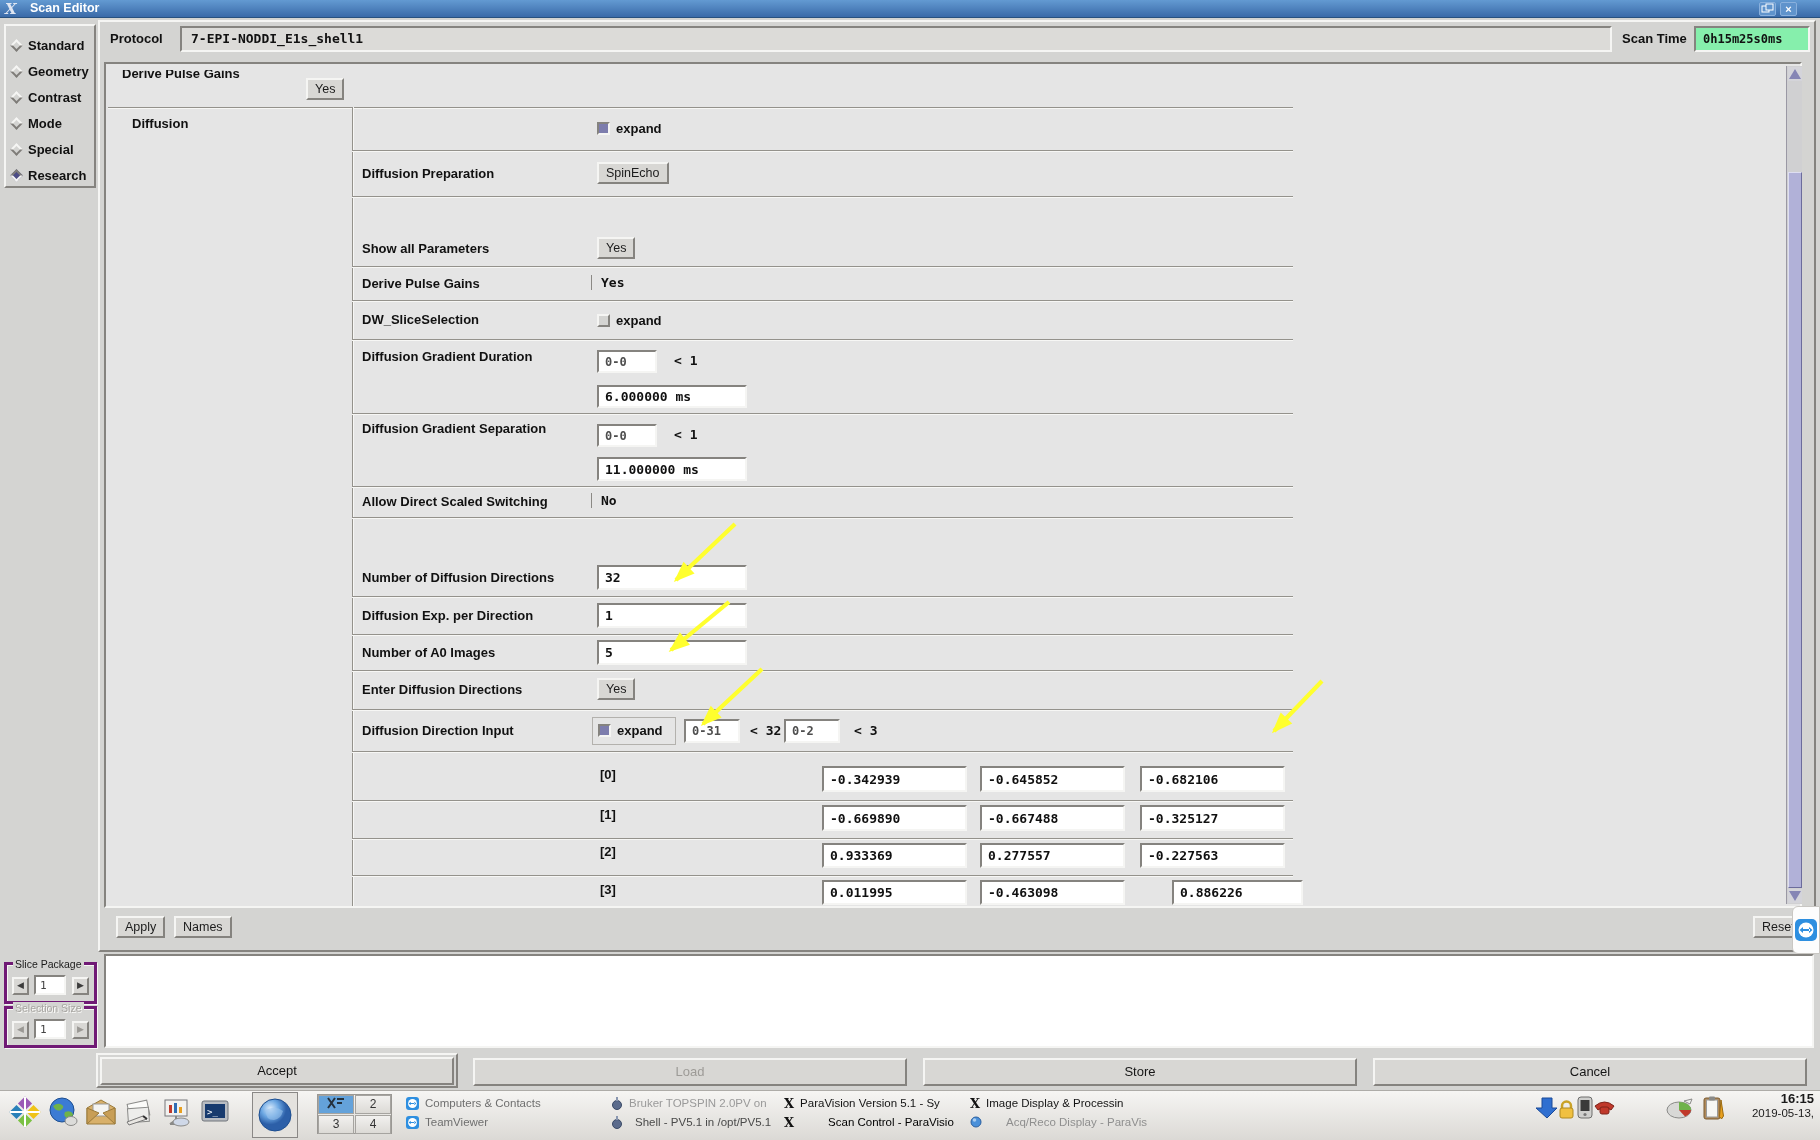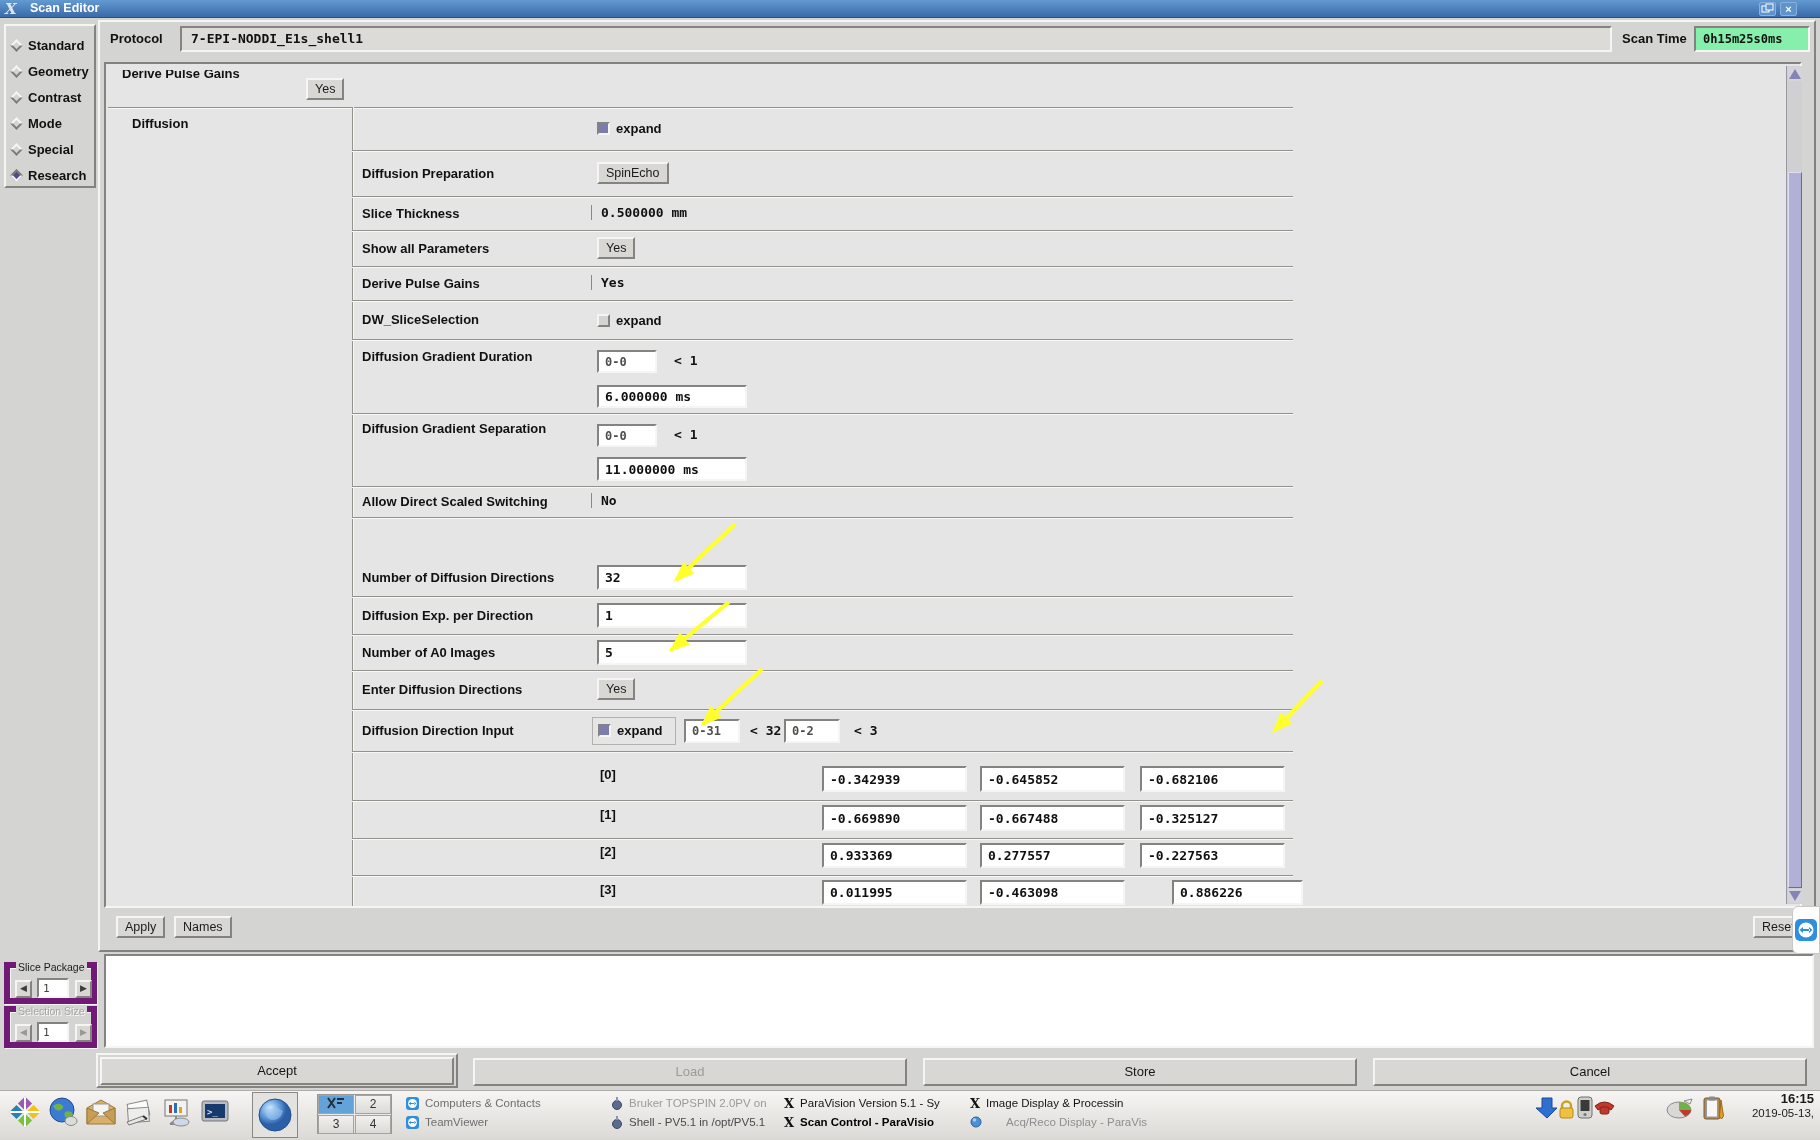--- a/index.html
+++ b/index.html
@@ -80,21 +80,21 @@
 
   
   .tv-tab { position:absolute; left:1792px; top:906px; width:28px; height:48px; background:#fdfdfd;
             border:1px solid #c9c7c3; border-radius:6px 0 0 6px; }
 
   
   .msgbox { position:absolute; left:104px; top:954px; width:1710px; height:94px; background:#fff;
             border:2px solid; border-color:#85837f #f5f5f3 #f5f5f3 #85837f; }
 
   
-  .gbox { position:absolute; left:4px; width:93px; height:42px; border:6px solid #701a75;
+  .gbox { position:absolute; left:4px; width:93px; height:42px; border:3px solid #701a75;
           box-shadow:1px 1px 0 #f7f7f5 inset, 1px 1px 0 #f7f7f5; }
   .gbox-legend { position:absolute; top:-7px; left:6px; background:#d4d4d2; padding:0 2px;
                  font-size:10.5px; color:#1a1a1a; white-space:nowrap; }
   .gbox.dis .gbox-legend { color:#a8a6a2; text-shadow:1px 1px 0 #fbfbf9; }
   .spin-btn { position:absolute; width:17px; height:18px; background:#d8d7d4; border:2px solid;
               border-color:#f5f5f3 #85837f #85837f #f5f5f3; font-size:9px; line-height:13px;
               text-align:center; color:#3c3c3c; }
   .spin-in { position:absolute; width:32px; height:20px; background:#fff; border:2px solid;
              border-color:#85837f #f5f5f3 #f5f5f3 #85837f; font-family:"DejaVu Sans Mono",monospace;
              font-size:11px; padding-left:4px; color:#444; outline:none; }
@@ -186,24 +186,20 @@
     <div class="srow" style="top:37px; height:44px;">
       <span class="cb on" style="left:245px; top:15px;"></span>
       <span class="cblab" style="left:264px; top:14px;">expand</span>
     </div>
 
     <div class="srow" style="top:81px; height:46px;">
       <span class="plab" style="top:15px;">Diffusion Preparation</span>
       <span class="btn" style="left:245px; top:11px;">SpinEcho</span>
     </div>
 
-    <div class="srow" style="top:127px; height:34px;">
-      <span class="plab" style="top:9px;">Slice Thickness</span>
-      <span class="pval" style="top:8px;">0.500000 mm</span>
-    </div>
 
     <div class="srow" style="top:161px; height:36px;">
       <span class="plab" style="top:10px;">Show all Parameters</span>
       <span class="btn" style="left:245px; top:6px;">Yes</span>
     </div>
 
     <div class="srow" style="top:197px; height:34px;">
       <span class="plab" style="top:9px;">Derive Pulse Gains</span>
       <span class="pval" style="top:8px;">Yes</span>
     </div>
@@ -439,30 +435,30 @@
       <circle cx="6" cy="8" r="4.5" fill="#5b6b8c" stroke="#3a4a66"></circle>
       <rect x="5" y="0" width="2" height="4" fill="#8a97b0"></rect>
     </svg>
   <span class="tlabel" style="color:#9a9a9a;">Bruker TOPSPIN 2.0PV on</span>
 </div>
 <div class="task" style="left:611px; top:1113px; width:168px;">
   <svg width="12" height="13" viewBox="0 0 12 13">
       <circle cx="6" cy="8" r="4.5" fill="#5b6b8c" stroke="#3a4a66"></circle>
       <rect x="5" y="0" width="2" height="4" fill="#8a97b0"></rect>
     </svg>
-  <span class="tlabel" style="color:#4a4a4a;">Shell - PV5.1 in /opt/PV5.1</span>
+  <span class="tlabel" style="color:#4a4a4a;margin-left:6px;">Shell - PV5.1 in /opt/PV5.1</span>
 </div>
 
 <div class="task" style="left:784px; top:1094px; width:178px;">
   <span style="font-family:'DejaVu Serif',serif; font-weight:bold; font-size:13px; color:#111;">X</span>
   <span class="tlabel" style="color:#141414;">ParaVision Version 5.1 - Sy</span>
 </div>
 <div class="task" style="left:784px; top:1113px; width:178px;">
   <span style="font-family:'DejaVu Serif',serif; font-weight:bold; font-size:13px; color:#111;">X</span>
-  <span class="tlabel" style="color:#000; font-weight:bold;">Scan Control - ParaVisio</span>
+  <span class="tlabel" style="color:#000; font-weight:normal;margin-left:28px;">Scan Control - ParaVisio</span>
 </div>
 
 <div class="task" style="left:970px; top:1094px; width:210px;">
   <span style="font-family:'DejaVu Serif',serif; font-weight:bold; font-size:13px; color:#111;">X</span>
   <span class="tlabel" style="color:#141414;">Image Display &amp; Processin</span>
 </div>
 <div class="task" style="left:970px; top:1113px; width:210px;gap:24px;">
   <svg width="12" height="12" viewBox="0 0 12 12">
       <circle cx="6" cy="6" r="5" fill="#4a90d9" stroke="#2a5fa0"></circle>
       <circle cx="4.5" cy="4" r="1.8" fill="#a8ccf0"></circle>

